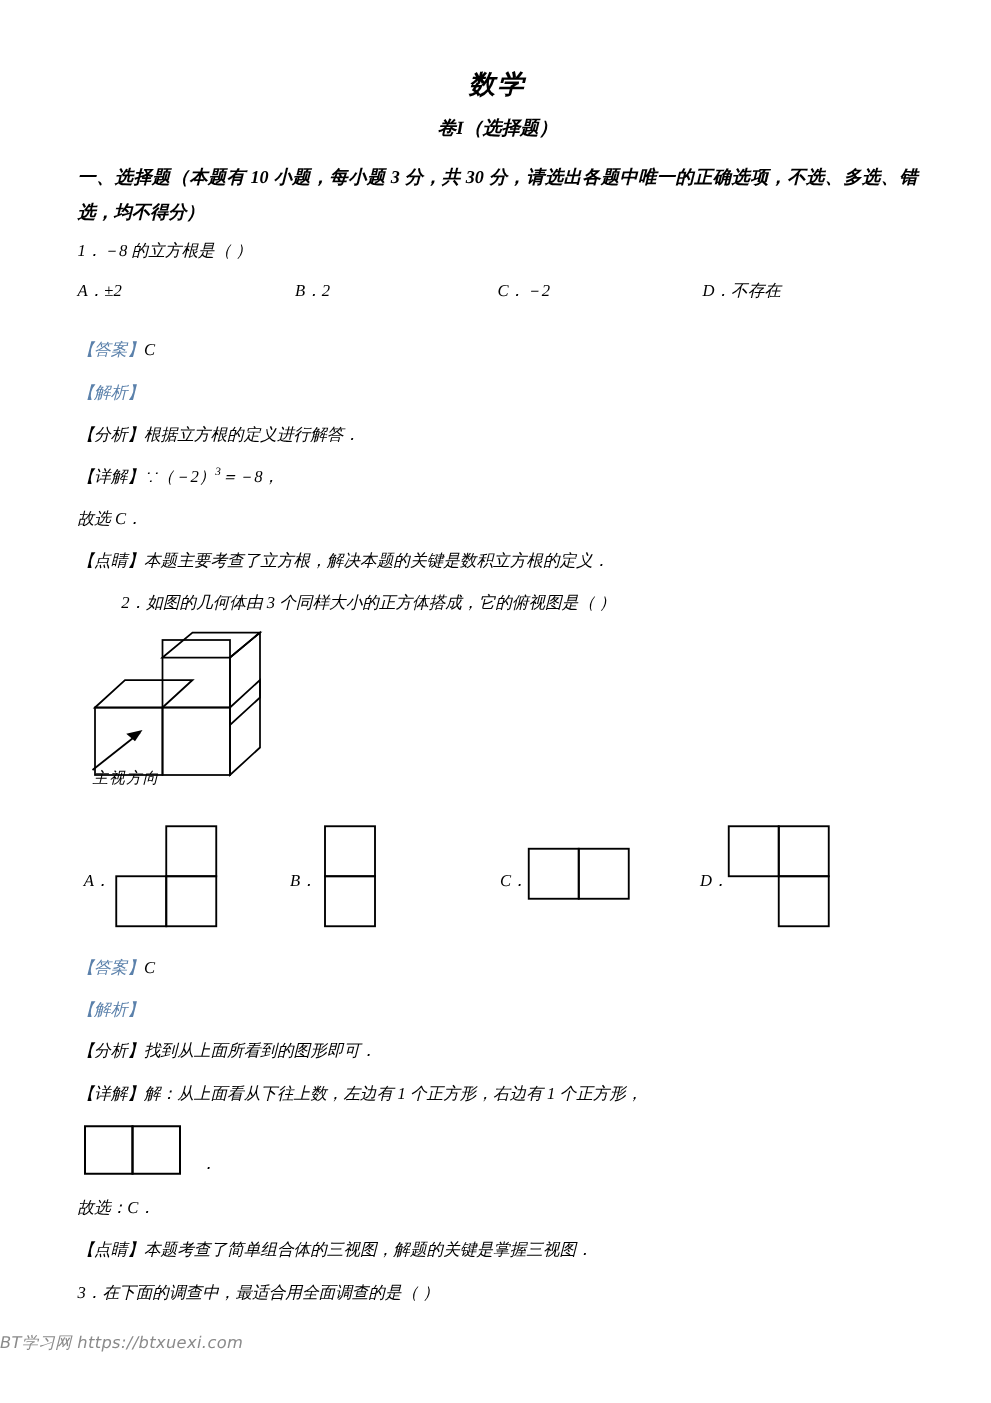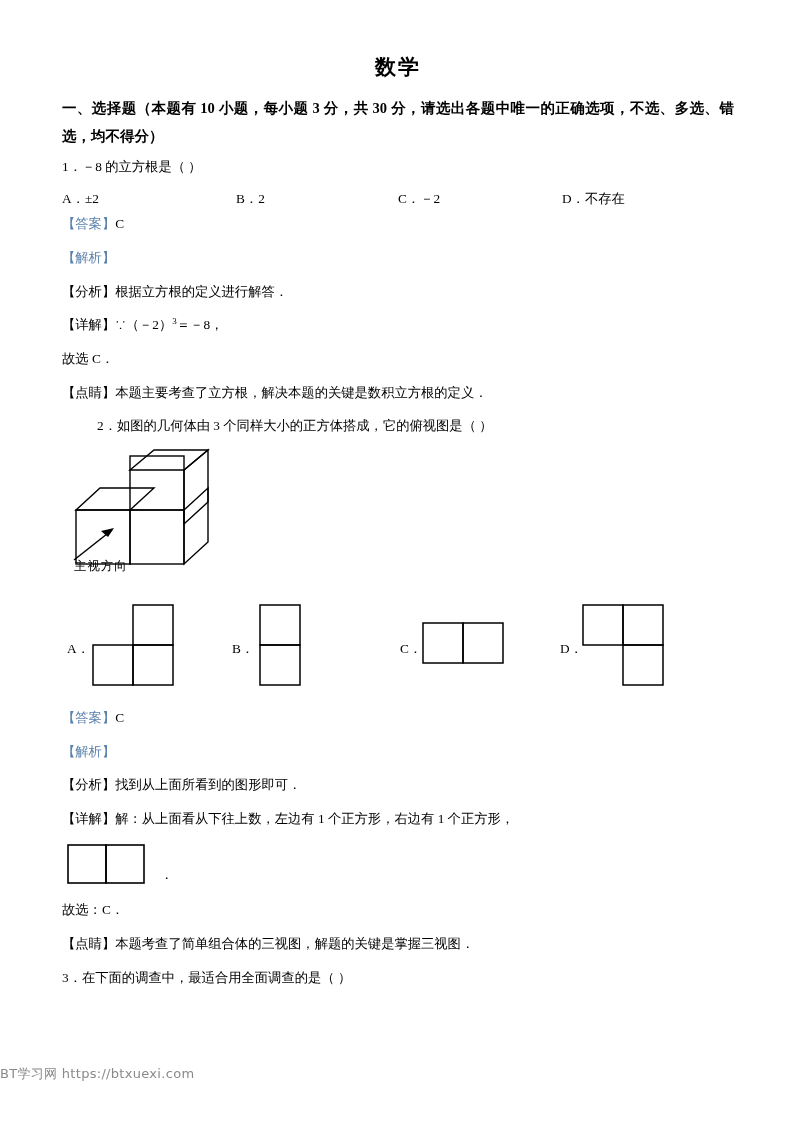--- a/index.html
+++ b/index.html
@@ -13,20 +13,21 @@
     position: relative;
     font-family: "Liberation Serif", "DejaVu Serif", serif;
     color: #000000;
     overflow: hidden;
   }
   .page {
     position: absolute;
     left: 0; top: 0;
     width: 692px;
     height: 1122px;
+    font-style: italic;
   }
   .content {
     position: absolute;
     left: 62px;
     top: 55px;
     width: 672px;
   }
 
   
   .doc-title {
@@ -62,21 +63,21 @@
   .tag {
     color: #5b81ab;
   }
   .sup { font-size: 9px; vertical-align: super; }
 
   
   .opt-row {
     position: relative;
     font-size: 13.3px;
     height: 22px;
-    margin: 0 0 2px 0;
+    margin: 0 0 24px 0;
   }
   .opt-row .op { position: absolute; top: 0; white-space: nowrap; }
   .op-a { left: 0px; }
   .op-b { left: 174px; }
   .op-c { left: 336px; }
   .op-d { left: 500px; }
 
   
   .solid-wrap {
     position: relative;
@@ -139,20 +140,21 @@
     letter-spacing: 0.3px;
   }
 </style>
 </head>
 <body>
 
 <div class="page">
   <div class="content">
 
     <div class="doc-title">数学</div>
+    <div class="doc-subtitle">卷I（选择题）</div>
     <div class="section-heading">一、选择题（本题有 10 小题，每小题 3 分，共 30 分，请选出各题中唯一的正确选项，不选、多选、错选，均不得分）</div>
 
     <div class="line">1．－8 的立方根是（      ）</div>
 
     <div class="opt-row">
       <span class="op op-a">A．±2</span>
       <span class="op op-b">B．2</span>
       <span class="op op-c">C．－2</span>
       <span class="op op-d">D．不存在</span>
     </div>

